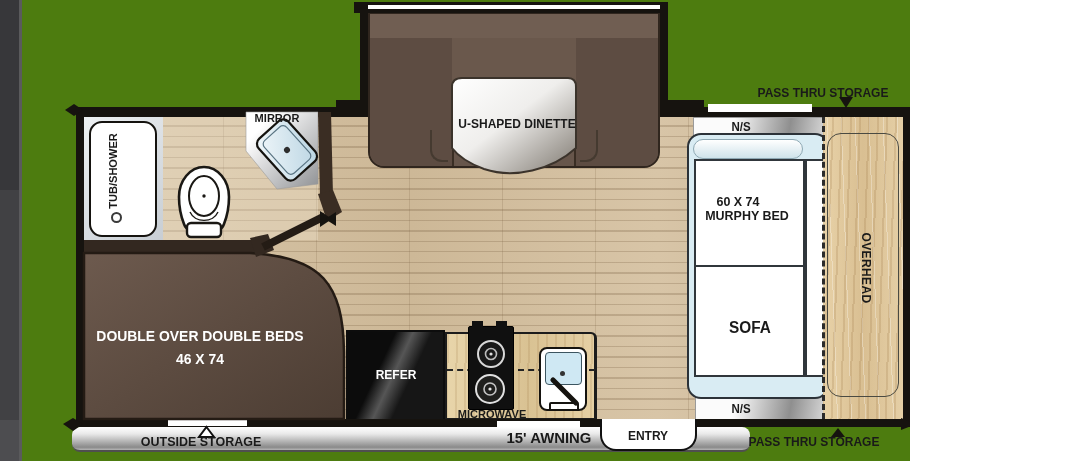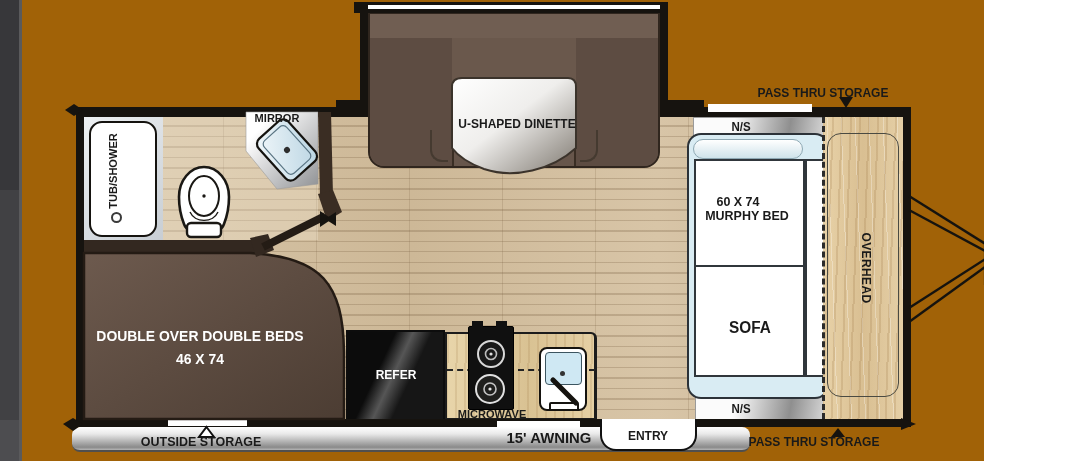--- a/index.html
+++ b/index.html
@@ -1,16 +1,16 @@
 <!DOCTYPE html>
 <html><head>
 <meta charset="utf-8">
 <style>
   html,body{margin:0;padding:0;background:#ffffff;}
-  .canvas{position:relative;width:984px;height:461px;background:#a16207;overflow:hidden;
+  .canvas{position:relative;width:910px;height:461px;background:#4d7c0f;overflow:hidden;
           font-family:"Liberation Sans",sans-serif;text-decoration:underline;}
   .abs{position:absolute;box-sizing:border-box;}
   
   .strip1{left:0;top:0;width:19px;height:190px;background:#37373a;}
   .strip2{left:0;top:190px;width:19px;height:230px;background:#414144;}
   .strip3{left:0;top:420px;width:19px;height:41px;background:#4d4d50;}
   .stripEdge{left:19px;top:0;width:3px;height:461px;background:#5a5a5c;}
   .rightEdge{left:1076px;top:0;width:3px;height:461px;background:#333336;}
   
   .floor{left:84px;top:117px;width:819px;height:302px;background-color:#d5c2a5;

